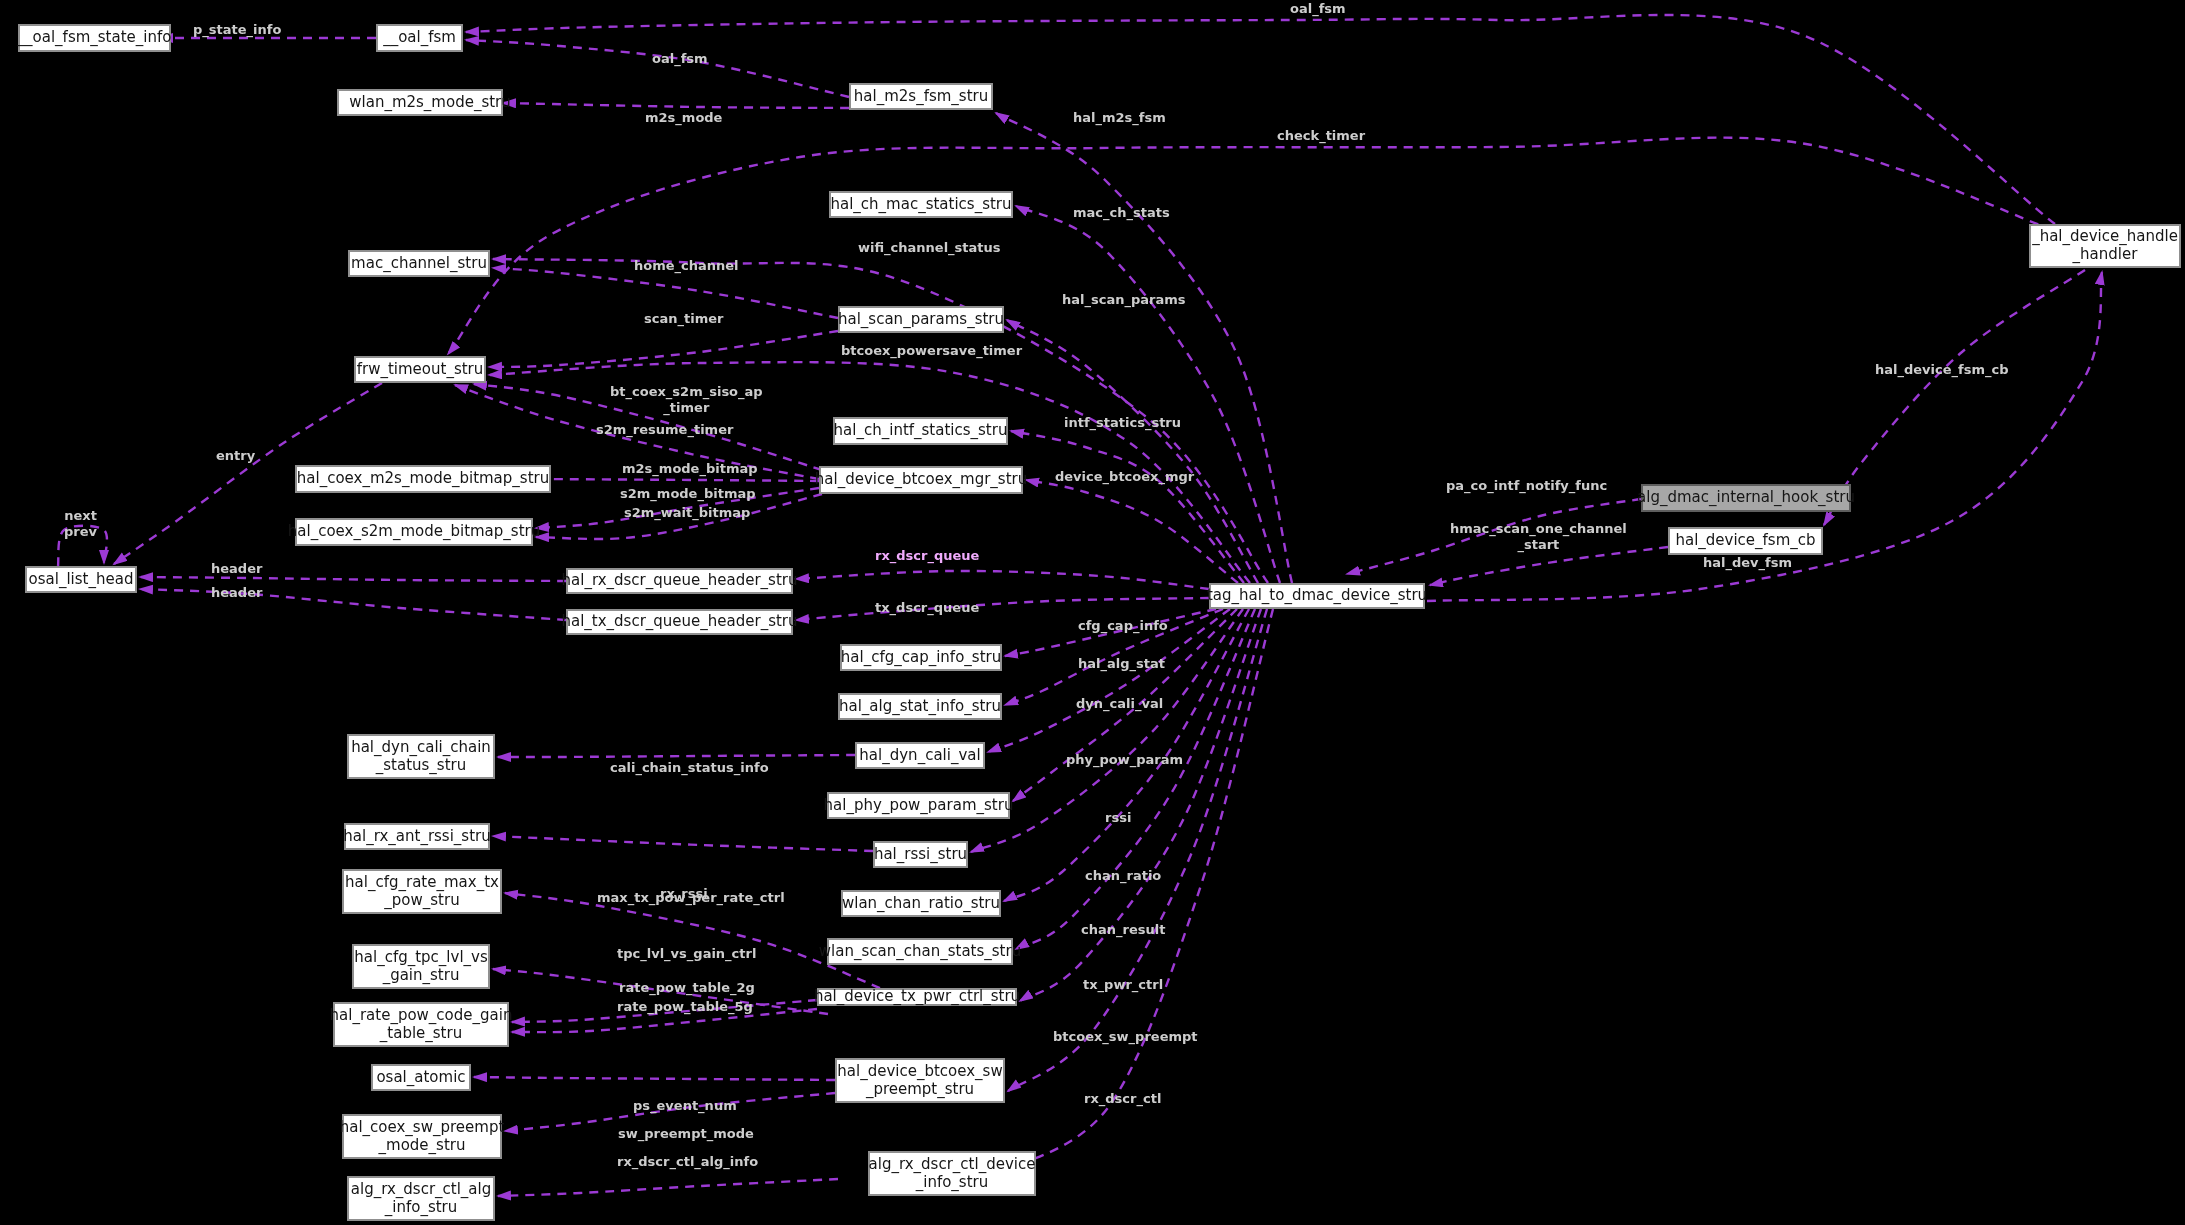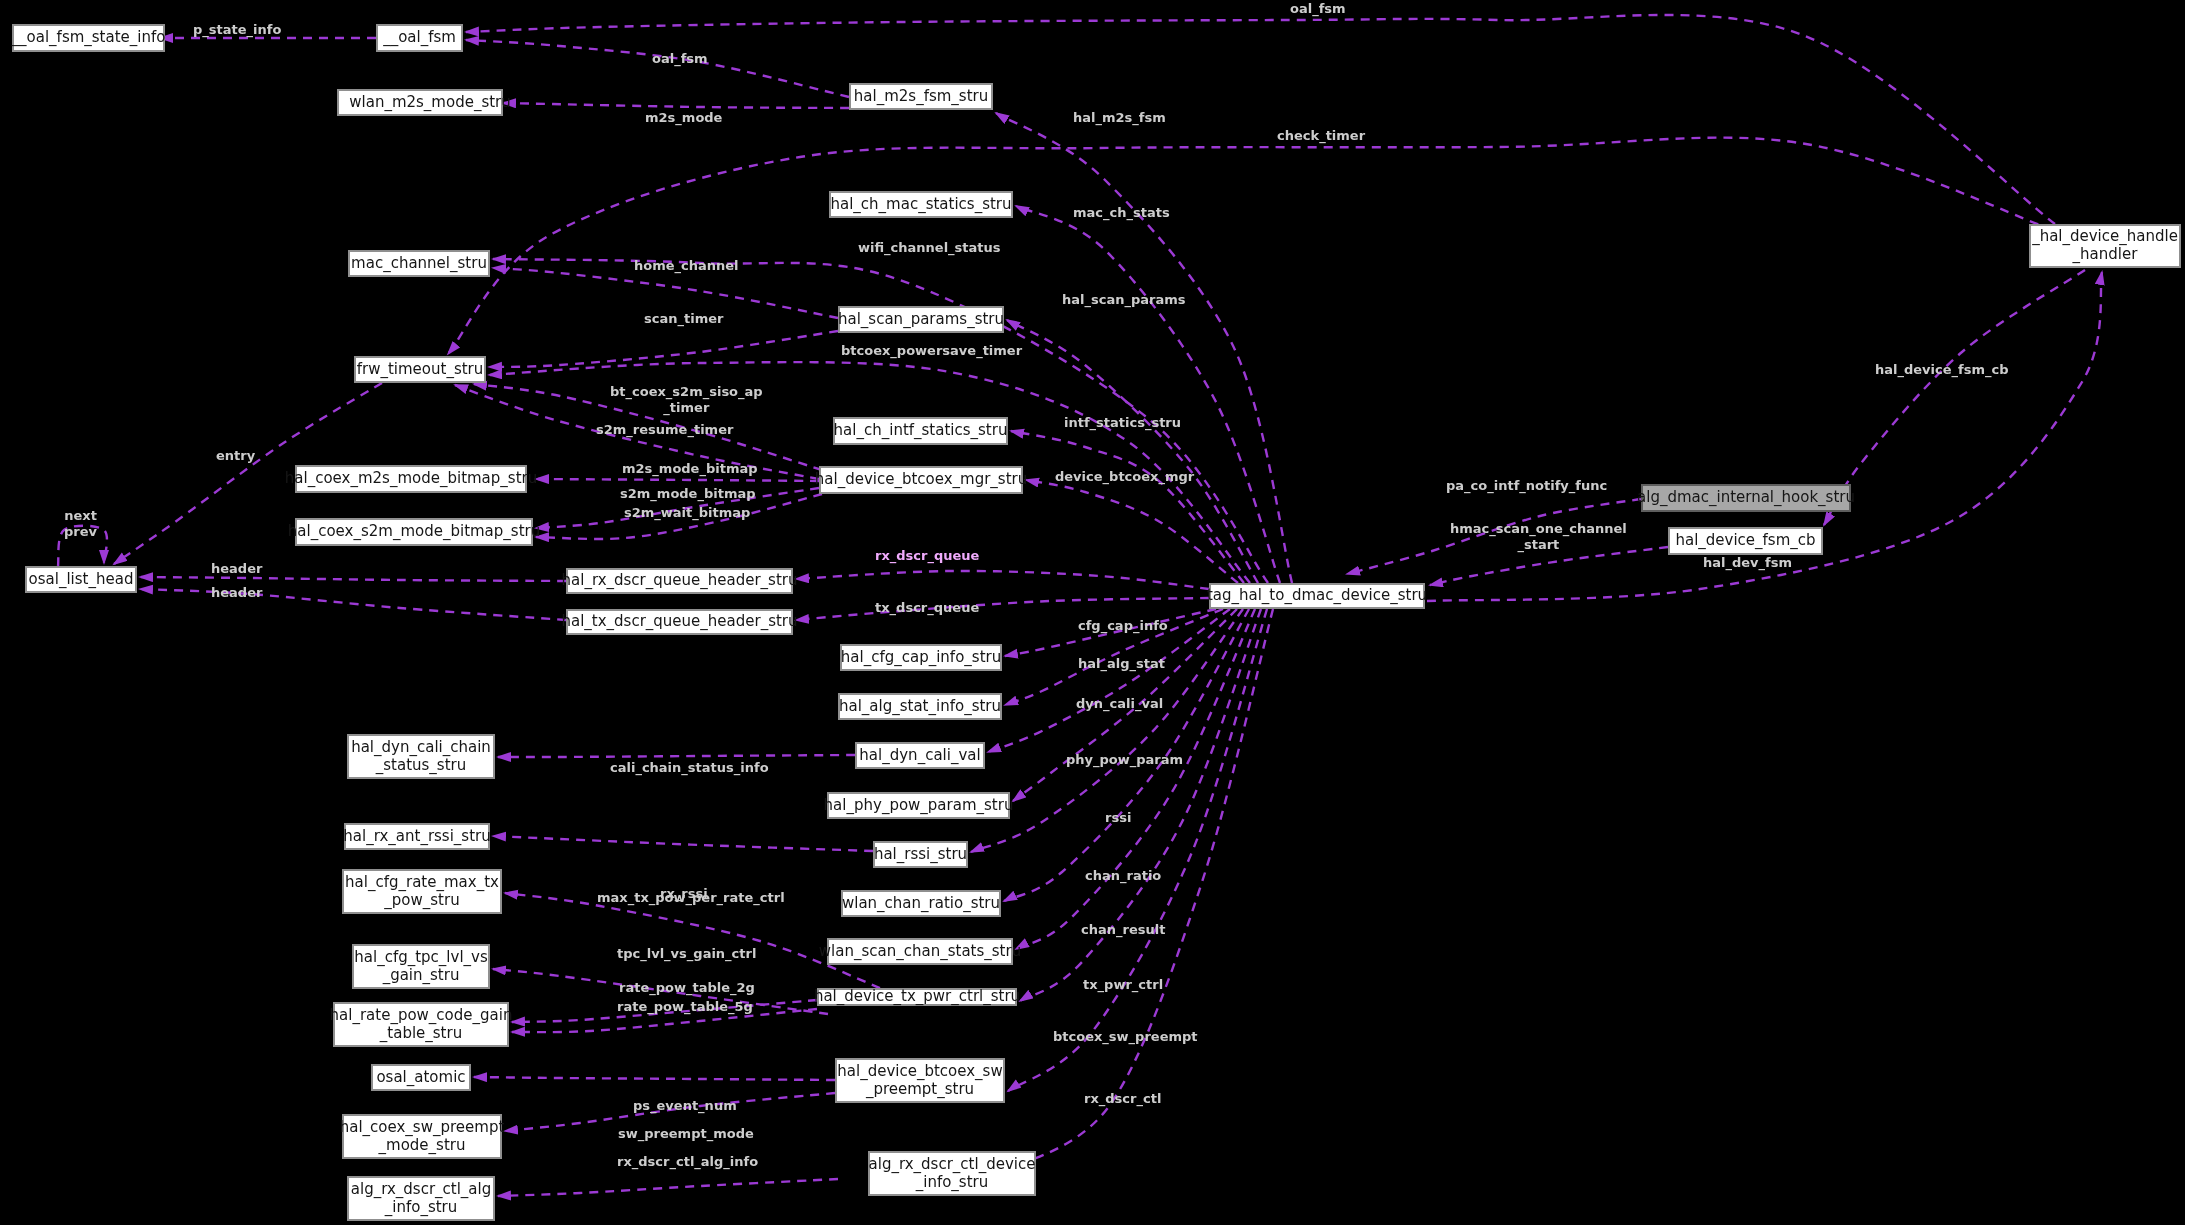--- a/index.html
+++ b/index.html
@@ -68,31 +68,31 @@
         <path d="M835,1093 C812.5,1095.1666666666667 742.5,1101 700,1106 C657.5,1111 612.5,1118.8333333333333 580,1123 C547.5,1127.1666666666667 517.5,1129.6666666666667 505,1131" fill="none" stroke="#9c3ad4" stroke-width="2.4" stroke-dasharray="9 7" marker-end="url(#arrow)"></path>
         <path d="M1273,609 C1261.1666666666667,654.5 1228.8333333333333,799.8333333333334 1202,882 C1175.1666666666667,964.1666666666666 1144.1666666666667,1054 1112,1102 C1079.8333333333333,1150 1026.1666666666667,1158.6666666666667 1009,1170" fill="none" stroke="#9c3ad4" stroke-width="2.4" stroke-dasharray="9 7" marker-end="url(#arrow)"></path>
         <path d="M838,1179 C815,1180.1666666666667 743,1183.6666666666667 700,1186 C657,1188.3333333333333 613.6666666666666,1191.3333333333333 580,1193 C546.3333333333334,1194.6666666666667 511.6666666666667,1195.5 498,1196" fill="none" stroke="#9c3ad4" stroke-width="2.4" stroke-dasharray="9 7" marker-end="url(#arrow)"></path>
         <path d="M1641,499 C1624.1666666666667,501.8333333333333 1574.8333333333333,507.3333333333333 1540,516 C1505.1666666666667,524.6666666666666 1464.1666666666667,541.3333333333334 1432,551 C1399.8333333333333,560.6666666666666 1361.1666666666667,570.1666666666666 1347,574" fill="none" stroke="#9c3ad4" stroke-width="2.4" stroke-dasharray="9 7" marker-end="url(#arrow)"></path>
         <path d="M1668,547 C1650,549.3333333333334 1592.6666666666667,556.1666666666666 1560,561 C1527.3333333333333,565.8333333333334 1493.6666666666667,572 1472,576 C1450.3333333333333,580 1437,583.5 1430,585" fill="none" stroke="#9c3ad4" stroke-width="2.4" stroke-dasharray="9 7" marker-end="url(#arrow)"></path>
         <path d="M2085,270 C2064.5,283.6666666666667 1999.1666666666667,320 1962,352 C1924.8333333333333,384 1885,433.1666666666667 1862,462 C1839,490.8333333333333 1830.3333333333333,514.5 1824,525" fill="none" stroke="#9c3ad4" stroke-width="2.4" stroke-dasharray="9 7" marker-end="url(#arrow)"></path>
         <path d="M1427,601 C1472.5,599 1612.5,602.3333333333334 1700,589 C1787.5,575.6666666666666 1888.3333333333333,555.5 1952,521 C2015.6666666666667,486.5 2057,423.5 2082,382 C2107,340.5 2098.6666666666665,290.3333333333333 2102,272" fill="none" stroke="#9c3ad4" stroke-width="2.4" stroke-dasharray="9 7" marker-end="url(#arrow)"></path>
       </g>
   </svg>
   <div id="nodes">
-      <div class="node" style="left: 12px; top: 24px; width: 153px; height: 28px;">__oal_fsm_state_info</div>
+      <div class="node" style="left: 18px; top: 24px; width: 153px; height: 28px;">__oal_fsm_state_info</div>
       <div class="node" style="left: 376px; top: 24px; width: 87px; height: 28px;">__oal_fsm</div>
       <div class="node" style="left: 337px; top: 89px; width: 166px; height: 27px; padding-left: 23px;">wlan_m2s_mode_stru</div>
       <div class="node" style="left: 849px; top: 83px; width: 144px; height: 27px;">hal_m2s_fsm_stru</div>
       <div class="node" style="left: 829px; top: 191px; width: 184px; height: 27px;">hal_ch_mac_statics_stru</div>
       <div class="node" style="left: 348px; top: 250px; width: 142px; height: 27px;">mac_channel_stru</div>
       <div class="node" style="left: 838px; top: 306px; width: 166px; height: 27px;">hal_scan_params_stru</div>
       <div class="node" style="left: 354px; top: 356px; width: 132px; height: 27px;">frw_timeout_stru</div>
       <div class="node" style="left: 833px; top: 417px; width: 175px; height: 28px;">hal_ch_intf_statics_stru</div>
       <div class="node" style="left: 819px; top: 466px; width: 204px; height: 28px;">hal_device_btcoex_mgr_stru</div>
-      <div class="node" style="left: 295px; top: 465px; width: 232px; height: 28px;">hal_coex_m2s_mode_bitmap_stru</div>
+      <div class="node" style="left: 295px; top: 465px; width: 256px; height: 28px;">hal_coex_m2s_mode_bitmap_stru</div>
       <div class="node" style="left: 295px; top: 518px; width: 238px; height: 28px;">hal_coex_s2m_mode_bitmap_stru</div>
       <div class="node" style="left: 25px; top: 566px; width: 112px; height: 27px;">osal_list_head</div>
       <div class="node" style="left: 566px; top: 568px; width: 227px; height: 26px;">hal_rx_dscr_queue_header_stru</div>
       <div class="node" style="left: 566px; top: 609px; width: 227px; height: 26px;">hal_tx_dscr_queue_header_stru</div>
       <div class="node" style="left: 1209px; top: 583px; width: 216px; height: 26px;">tag_hal_to_dmac_device_stru</div>
       <div class="node gray" style="left: 1641px; top: 484px; width: 210px; height: 28px;">alg_dmac_internal_hook_stru</div>
       <div class="node" style="left: 1668px; top: 527px; width: 155px; height: 28px;">hal_device_fsm_cb</div>
       <div class="node" style="left: 2029px; top: 224px; width: 152px; height: 44px;">_hal_device_handle
 _handler</div>
       <div class="node" style="left: 840px; top: 644px; width: 162px; height: 27px;">hal_cfg_cap_info_stru</div>

